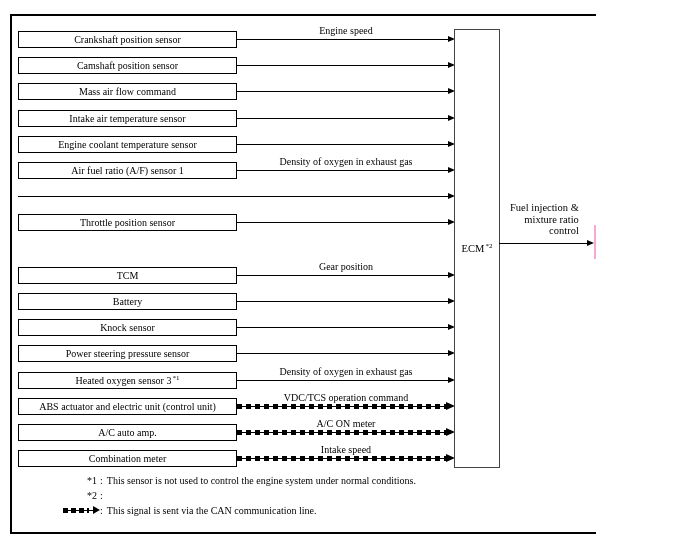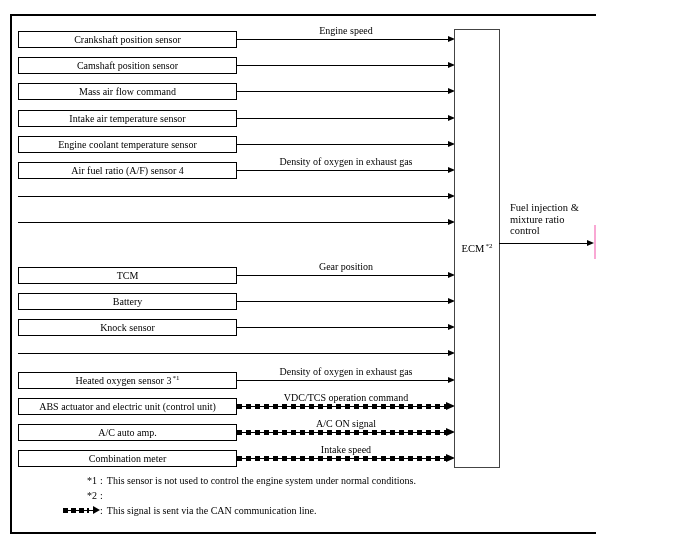--- a/index.html
+++ b/index.html
@@ -23,21 +23,21 @@
   .row.can .line{top:6px;height:5px;right:7px;background:repeating-linear-gradient(90deg,#000 0 5px,transparent 5px 9px);}
   .row.can .line::after{content:"";position:absolute;left:0;right:-5px;top:2px;height:1px;background:#000;}
   .row.can .ah{top:3.5px;border-top-width:4.5px;border-bottom-width:4.5px;border-left-width:9px;}
   
   .ecm{position:absolute;left:442px;top:13px;width:46px;height:439px;
        border:1px solid #444;box-sizing:border-box;background:#fff;
        display:flex;align-items:center;justify-content:center;font-size:10.5px;}
   .ecm sup{font-size:7px;line-height:0;margin-left:1px;}
   
   .out-label{position:absolute;left:498px;top:186px;font-size:10.5px;line-height:11.5px;
-             white-space:pre-line;}
+             white-space:pre-line;text-align:right;}
   .out-line{position:absolute;left:487px;top:227px;width:89px;height:1px;background:#000;}
   .out-ah{position:absolute;left:575px;top:223.5px;width:0;height:0;
           border-top:3.5px solid transparent;border-bottom:3.5px solid transparent;
           border-left:7px solid #000;}
   .injector{position:absolute;left:582px;top:209px;width:76px;height:34px;
             border:2px solid #f9a8d4;box-sizing:border-box;display:flex;align-items:center;
             justify-content:center;font-size:15px;}
   
   .notes{position:absolute;left:24px;top:457px;font-size:10px;line-height:15px;}
   .note{display:flex;align-items:baseline;}
@@ -105,37 +105,40 @@
           <span>Engine coolant temperature sensor</span>
         </div>
       <div class="wire">
         <div class="line"></div>
         <div class="ah"></div>
       </div>
     </div>
 
     <div class="row" style="top:146px">
       <div class="sbox">
-          <span>Air fuel ratio (A/F) sensor 4</span>
+          <span>Air fuel ratio (A/F) sensor 1</span>
         </div>
       <div class="wire">
         <div class="sig">Density of oxygen in exhaust gas</div>
         <div class="line"></div>
         <div class="ah"></div>
       </div>
     </div>
 
     <div class="row" style="top:172px">
       <div class="wire">
         <div class="line"></div>
         <div class="ah"></div>
       </div>
     </div>
 
     <div class="row" style="top:198px">
+      <div class="sbox">
+          <span>Throttle position sensor</span>
+        </div>
       <div class="wire">
         <div class="line"></div>
         <div class="ah"></div>
       </div>
     </div>
 
 
     <div class="row" style="top:251px">
       <div class="sbox">
           <span>TCM</span>
@@ -161,20 +164,23 @@
       <div class="sbox">
           <span>Knock sensor</span>
         </div>
       <div class="wire">
         <div class="line"></div>
         <div class="ah"></div>
       </div>
     </div>
 
     <div class="row" style="top:329px">
+      <div class="sbox">
+          <span>Power steering pressure sensor</span>
+        </div>
       <div class="wire">
         <div class="line"></div>
         <div class="ah"></div>
       </div>
     </div>
 
     <div class="row" style="top:356px">
       <div class="sbox">
           <span><span>Heated oxygen sensor 3</span><sup>*1</sup></span>
         </div>
@@ -194,21 +200,21 @@
         <div class="line"></div>
         <div class="ah"></div>
       </div>
     </div>
 
     <div class="row can" style="top:408px">
       <div class="sbox">
           <span>A/C auto amp.</span>
         </div>
       <div class="wire">
-        <div class="sig">A/C ON signal</div>
+        <div class="sig">A/C ON meter</div>
         <div class="line"></div>
         <div class="ah"></div>
       </div>
     </div>
 
     <div class="row can" style="top:434px">
       <div class="sbox">
           <span>Combination meter</span>
         </div>
       <div class="wire">

